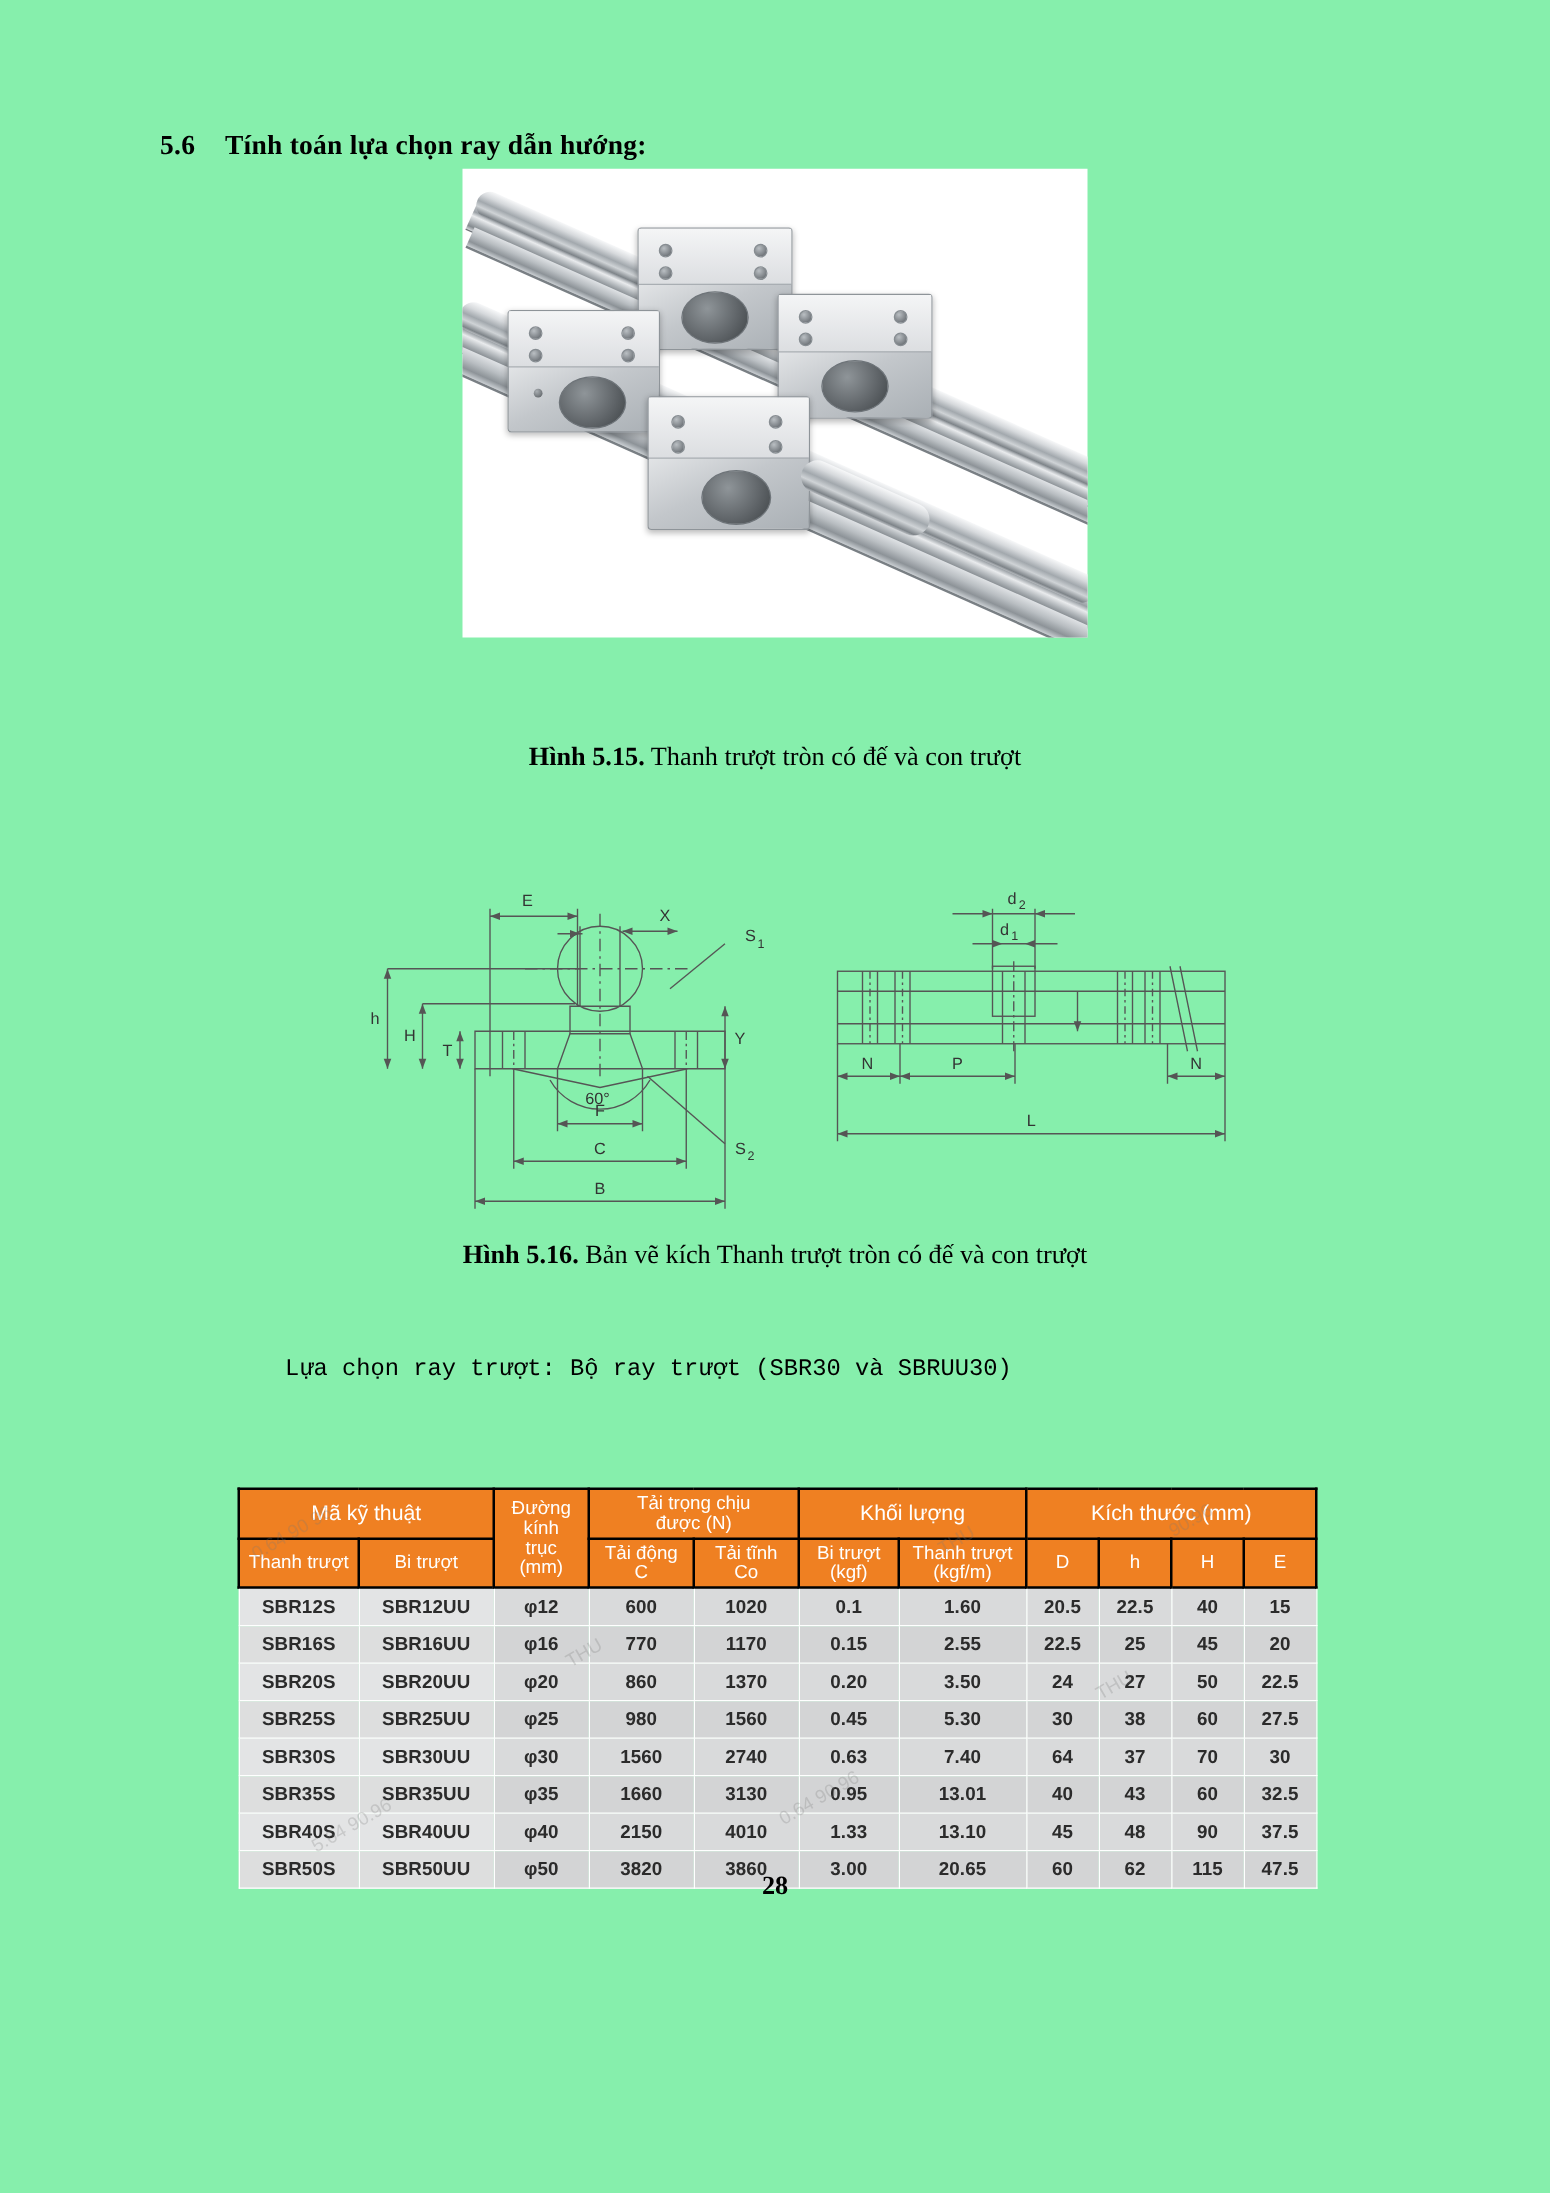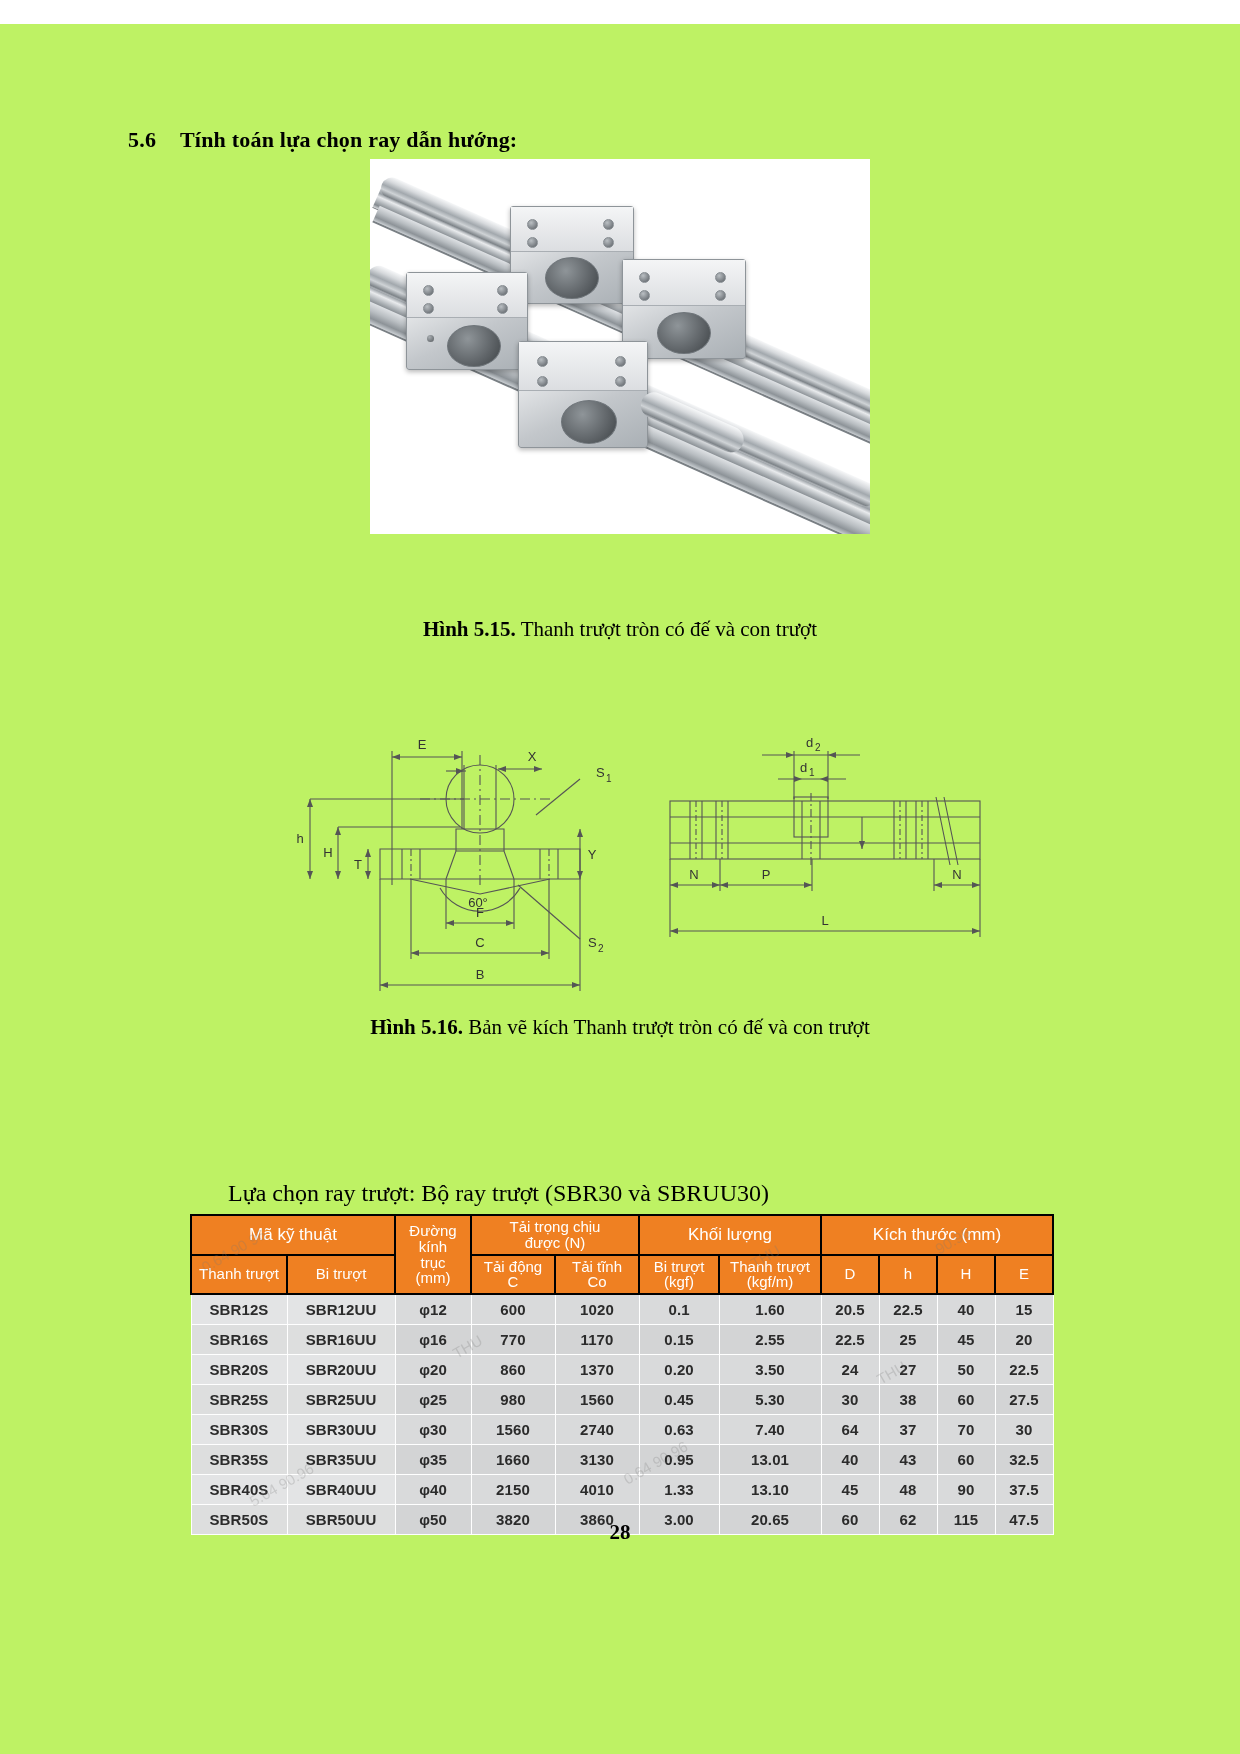--- a/index.html
+++ b/index.html
@@ -12,22 +12,21 @@
     width: 1240px;
     height: 1754px;
     position: relative;
     font-family: "Liberation Serif", serif;
     color: #000000;
     overflow: hidden;
   }
   .page {
     position: absolute;
     inset: 0;
-    background: #bef264;
-    margin-top: 24px;
+    background: #86efac;
   }
 
   
   .section-heading {
     position: absolute;
     left: 128px;
     top: 103px;
     font-family: "Liberation Serif", serif;
     font-weight: bold;
     font-size: 22px;
@@ -119,23 +118,23 @@
     top: 665px;
     width: 760px;
     height: 330px;
   }
   .drawing-wrap svg { display: block; }
 
   
   .select-line {
     position: absolute;
     left: 228px;
-    top: 1156px;
-    font-family: Liberation Serif, serif;
-    font-size: 24px;
+    top: 1084px;
+    font-family: Liberation Mono, monospace;
+    font-size: 19px;
     white-space: nowrap;
   }
 
   
   .table-wrap {
     position: absolute;
     left: 190px;
     top: 1092px;
     width: 862px;
   }

